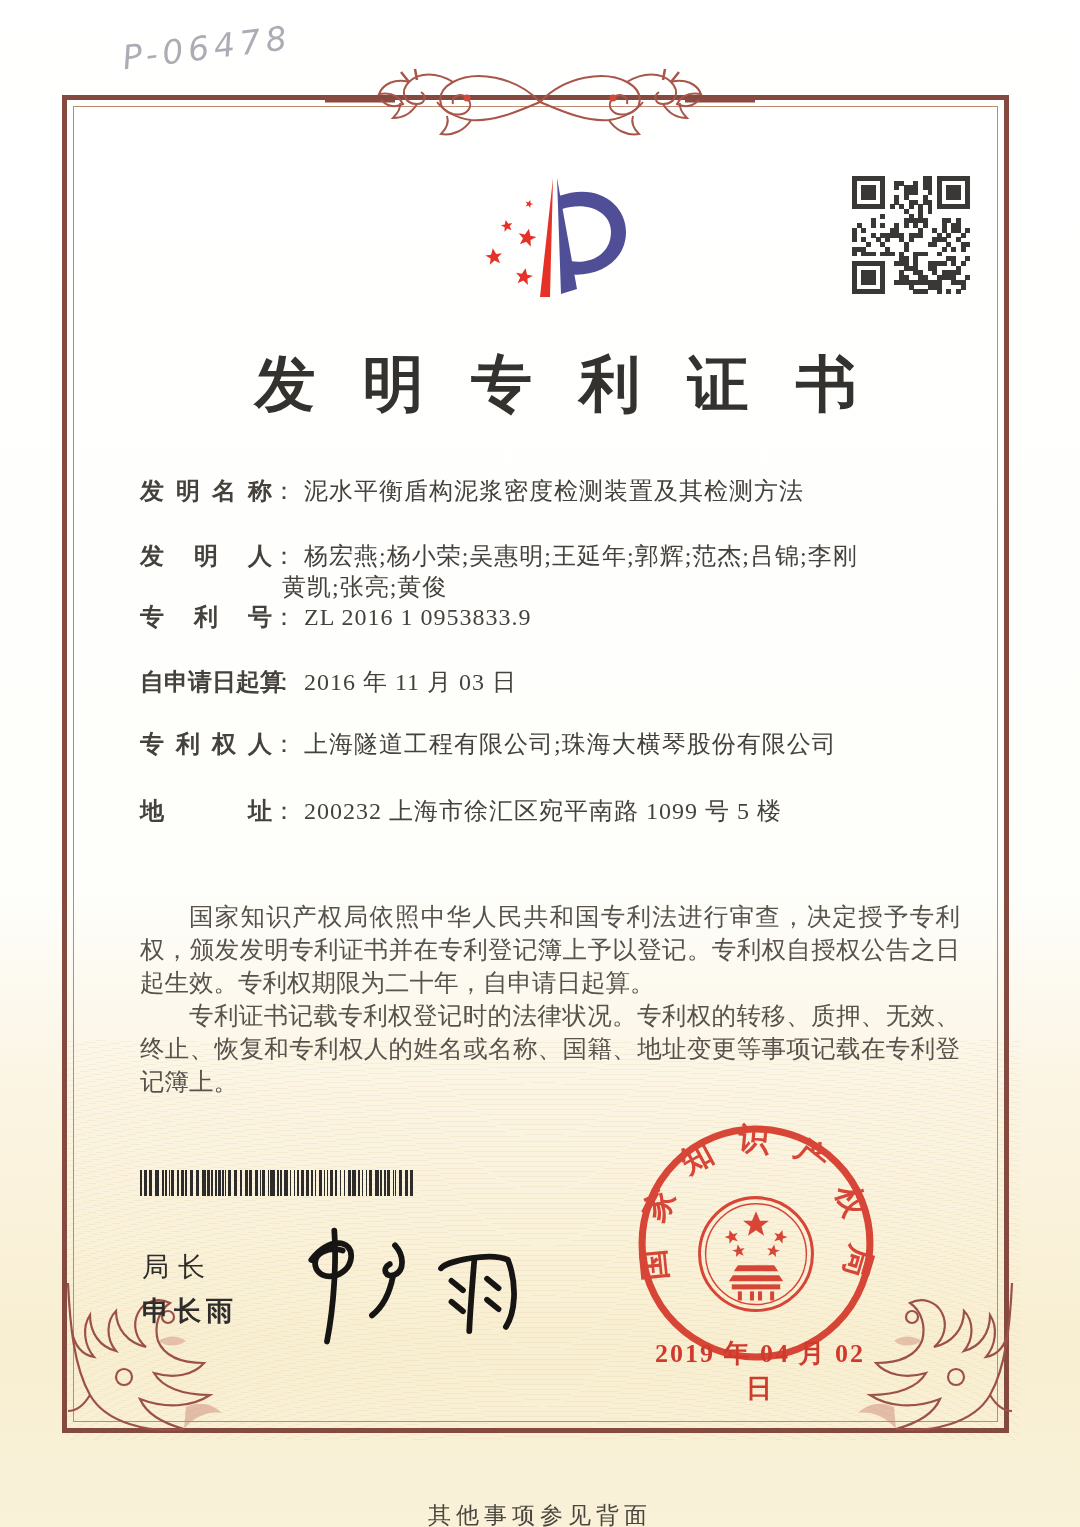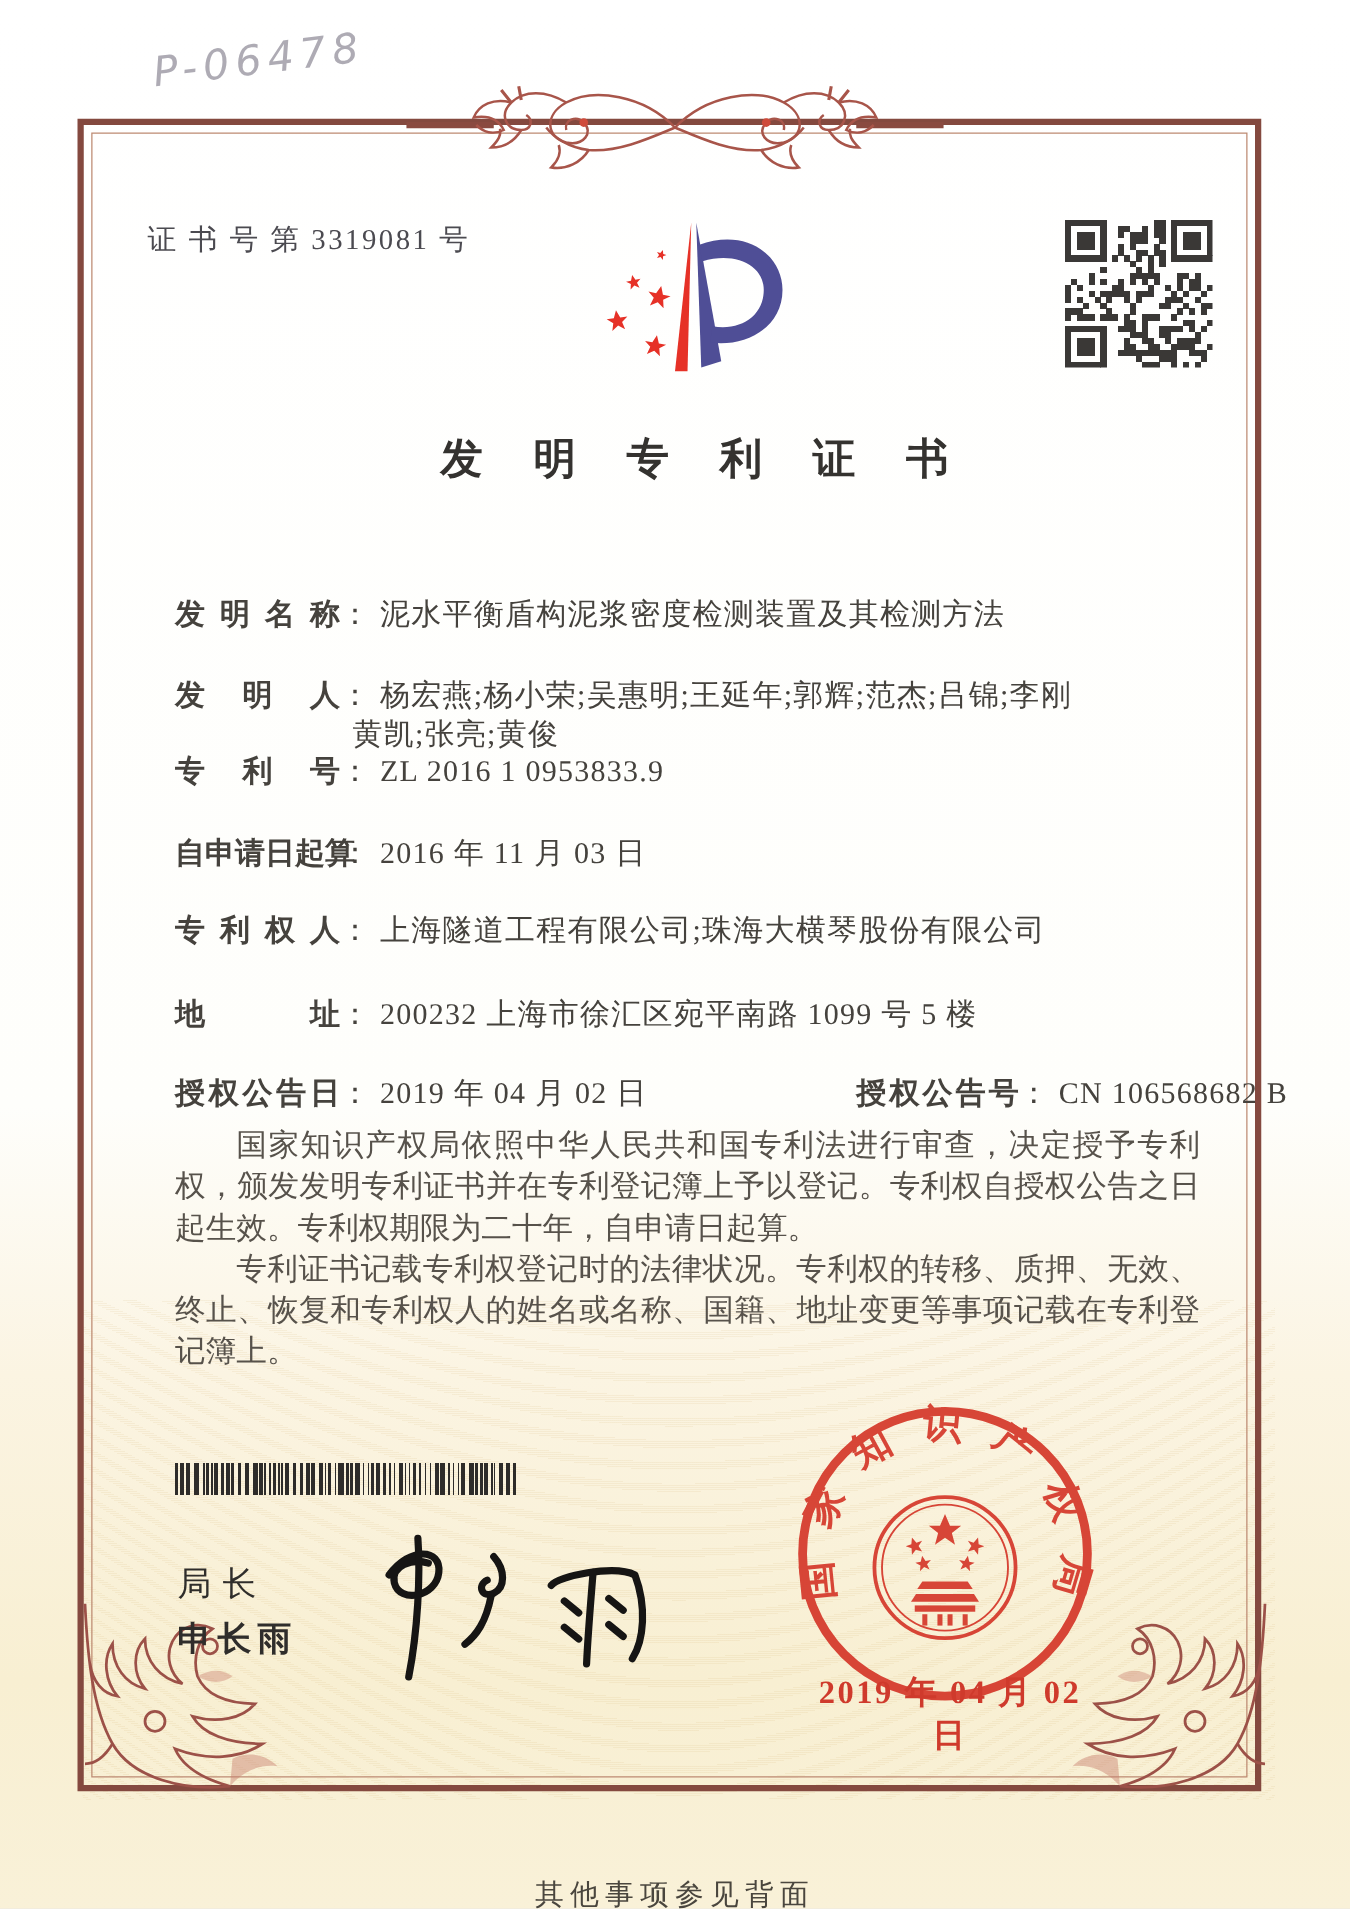--- a/index.html
+++ b/index.html
@@ -23,21 +23,21 @@
   .annotation{
     position:absolute;left:122px;top:28px;font-family:"DejaVu Sans",sans-serif;
     font-style:italic;font-size:33px;letter-spacing:5px;color:#9a97a2;
     transform:rotate(-7deg);opacity:.8;
   }
   .cert-no{position:absolute;left:118px;top:176px;font-size:23px;letter-spacing:2px;color:#4b4a50;}
   .logo{position:absolute;left:445px;top:164px;width:190px;height:150px;}
   .qr{position:absolute;left:852px;top:176px;width:118px;height:118px;}
   .title{
     position:absolute;left:0;right:0;top:344px;text-align:center;
-    font-size:34px;font-weight:600;letter-spacing:16px;color:#34322f;margin-left:47px;
+    font-size:61px;font-weight:600;letter-spacing:16px;color:#34322f;margin-left:47px;
   }
   .row{position:absolute;left:140px;font-size:24px;white-space:nowrap;color:#45423d;}
   .lbl{display:inline-block;width:132px;text-align:justify;text-align-last:justify;vertical-align:top;font-weight:bold;}
   .colon{margin-right:8px;}
   .val{letter-spacing:1px;}
   .row2{position:absolute;left:282px;font-size:24px;color:#45423d;letter-spacing:1px;}
   .grant-no{position:absolute;left:545px;top:0;font-size:24px;white-space:nowrap;}
   .legal{
     position:absolute;left:140px;top:900px;width:820px;font-size:24.5px;line-height:33px;
     color:#57524b;text-align:justify;
@@ -93,21 +93,20 @@
       <circle cx="108" cy="52" r="6"></circle>
       <circle cx="64" cy="112" r="8"></circle>
     </g>
   </svg>
   <svg class="ornament-br" viewBox="0 0 178 178">
     <use href="#cornerFlor"></use>
   </svg>
 
   <div class="annotation">P-06478</div>
 
-  <div class="cert-no">证 书 号 第 3319081 号</div>
 
   <svg class="logo" viewBox="0 0 190 150">
     <defs>
       <path id="star5" d="M0,-10 L2.94,-3.09 L9.51,-3.09 L4.05,1.18 L5.88,8.09 L0,4 L-5.88,8.09 L-4.05,1.18 L-9.51,-3.09 L-2.94,-3.09 Z"></path>
     </defs>
     <g fill="#e63127">
       <use href="#star5" transform="translate(84,40) scale(0.42) rotate(18)"></use>
       <use href="#star5" transform="translate(62,62) scale(0.62) rotate(-12)"></use>
       <use href="#star5" transform="translate(82,74) scale(0.95) rotate(12)"></use>
       <use href="#star5" transform="translate(49,93) scale(0.88) rotate(-8)"></use>
@@ -421,24 +420,20 @@
   </div>
 
   <div class="row" style="top:728px">
     <span class="lbl">专利权人</span><span class="colon">：</span><span class="val">上海隧道工程有限公司;珠海大横琴股份有限公司</span>
   </div>
 
   <div class="row" style="top:795px">
     <span class="lbl">地址</span><span class="colon">：</span><span class="val">200232 上海市徐汇区宛平南路 1099 号 5 楼</span>
   </div>
 
-  <div class="row" style="top:858px;width:830px">
-    <span class="lbl">授权公告日</span><span class="colon">：</span><span class="val">2019 年 04 月 02 日</span>
-    <span class="grant-no"><span class="lbl" style="width:130px">授权公告号</span><span class="colon">：</span><span class="val">CN 106568682 B</span></span>
-  </div>
 
   <div class="legal">
     <p>国家知识产权局依照中华人民共和国专利法进行审查，决定授予专利权，颁发发明专利证书并在专利登记簿上予以登记。专利权自授权公告之日起生效。专利权期限为二十年，自申请日起算。</p>
     <p>专利证书记载专利权登记时的法律状况。专利权的转移、质押、无效、终止、恢复和专利权人的姓名或名称、国籍、地址变更等事项记载在专利登记簿上。</p>
   </div>
 
   <svg id="bcSvg" class="barcode" viewBox="0 0 275 26" preserveAspectRatio="none" fill="#2e2c2a" shape-rendering="crispEdges">
       <rect x="0" y="0" width="2" height="26"></rect>
       <rect x="4" y="0" width="3" height="26"></rect>
       <rect x="9" y="0" width="3" height="26"></rect>

